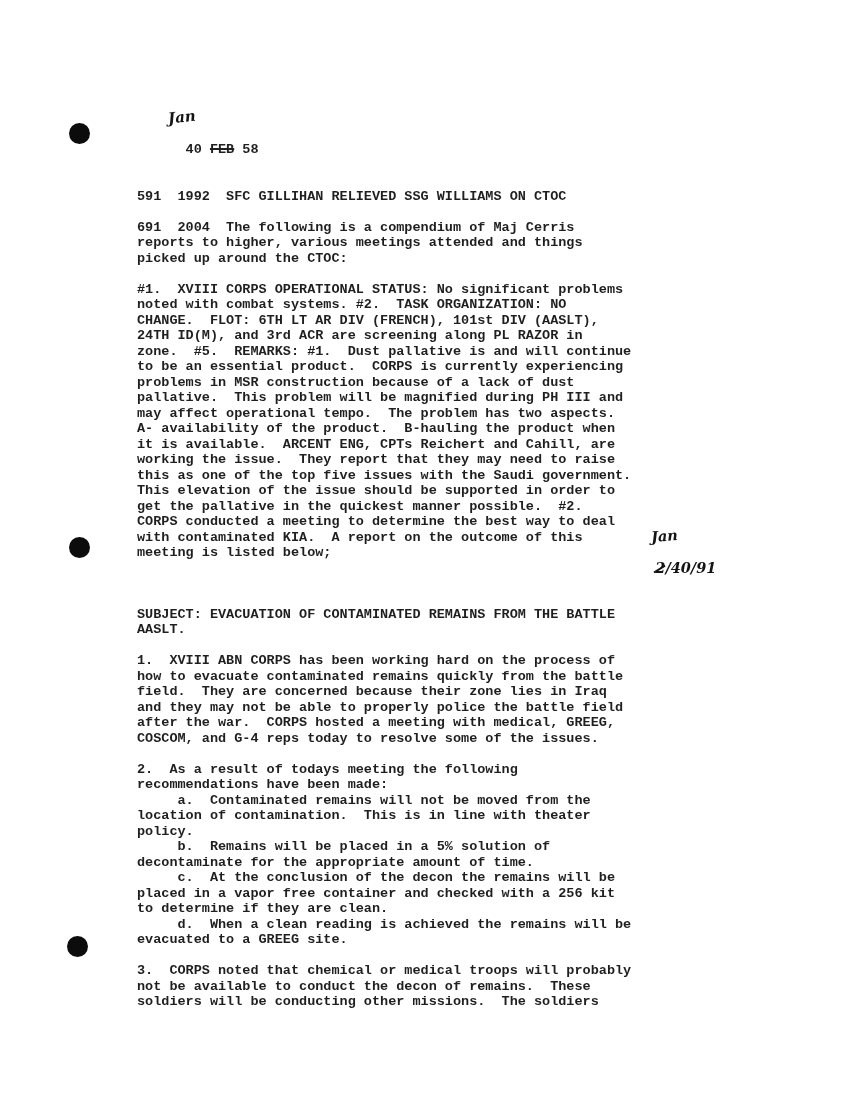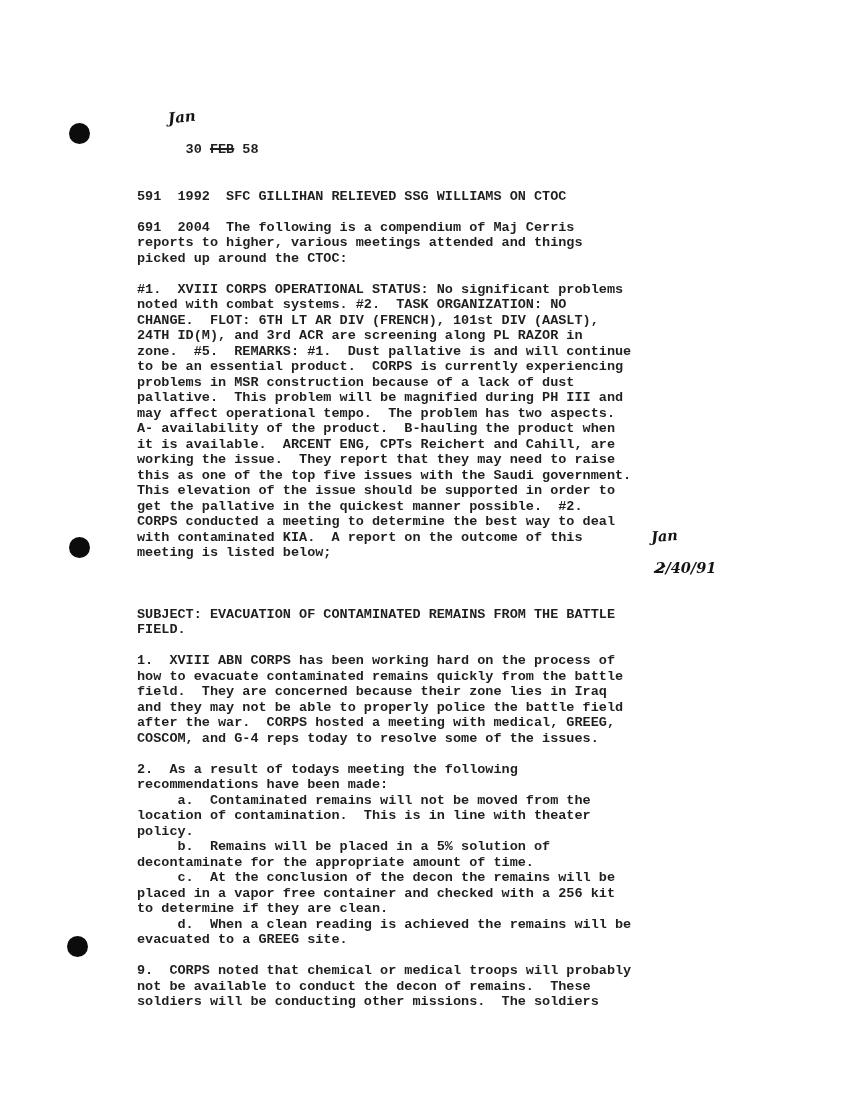--- a/index.html
+++ b/index.html
@@ -88,21 +88,21 @@
   <div class="hole hole-2"></div>
   <div class="hole hole-3"></div>
 
   <div class="content">
 
     <div>
       <span class="handwriting hw-top">Jan</span>
     </div>
 
     <div class="date-line">
-      <span>30 </span><span class="struck">FEB</span><span> 58</span>
+      <span>40 </span><span class="struck">FEB</span><span> 58</span>
     </div>
 
     <div class="para">591  1992  SFC GILLIHAN RELIEVED SSG WILLIAMS ON CTOC</div>
 
     <div class="para">691  2004  The following is a compendium of Maj Cerris
 reports to higher, various meetings attended and things
 picked up around the CTOC:</div>
 
     <div class="para">#1.  XVIII CORPS OPERATIONAL STATUS: No significant problems
 noted with combat systems. #2.  TASK ORGANIZATION: NO
@@ -117,21 +117,21 @@
 it is available.  ARCENT ENG, CPTs Reichert and Cahill, are
 working the issue.  They report that they may need to raise
 this as one of the top five issues with the Saudi government.
 This elevation of the issue should be supported in order to
 get the pallative in the quickest manner possible.  #2.
 CORPS conducted a meeting to determine the best way to deal
 with contaminated KIA.  A report on the outcome of this
 meeting is listed below;</div>
 
     <div class="para gap-2">SUBJECT: EVACUATION OF CONTAMINATED REMAINS FROM THE BATTLE
-FIELD.</div>
+AASLT.</div>
 
     <div class="para">1.  XVIII ABN CORPS has been working hard on the process of
 how to evacuate contaminated remains quickly from the battle
 field.  They are concerned because their zone lies in Iraq
 and they may not be able to properly police the battle field
 after the war.  CORPS hosted a meeting with medical, GREEG,
 COSCOM, and G-4 reps today to resolve some of the issues.</div>
 
     <div class="para">2.  As a result of todays meeting the following
 recommendations have been made:
@@ -139,21 +139,21 @@
 location of contamination.  This is in line with theater
 policy.
      b.  Remains will be placed in a 5% solution of
 decontaminate for the appropriate amount of time.
      c.  At the conclusion of the decon the remains will be
 placed in a vapor free container and checked with a 256 kit
 to determine if they are clean.
      d.  When a clean reading is achieved the remains will be
 evacuated to a GREEG site.</div>
 
-    <div class="para">9.  CORPS noted that chemical or medical troops will probably
+    <div class="para">3.  CORPS noted that chemical or medical troops will probably
 not be available to conduct the decon of remains.  These
 soldiers will be conducting other missions.  The soldiers</div>
 
   </div>
 
   <div class="side-annotation handwriting">
     <div>
       <span class="hw-jan">Jan</span>
     </div>
     <div class="hw-date">

